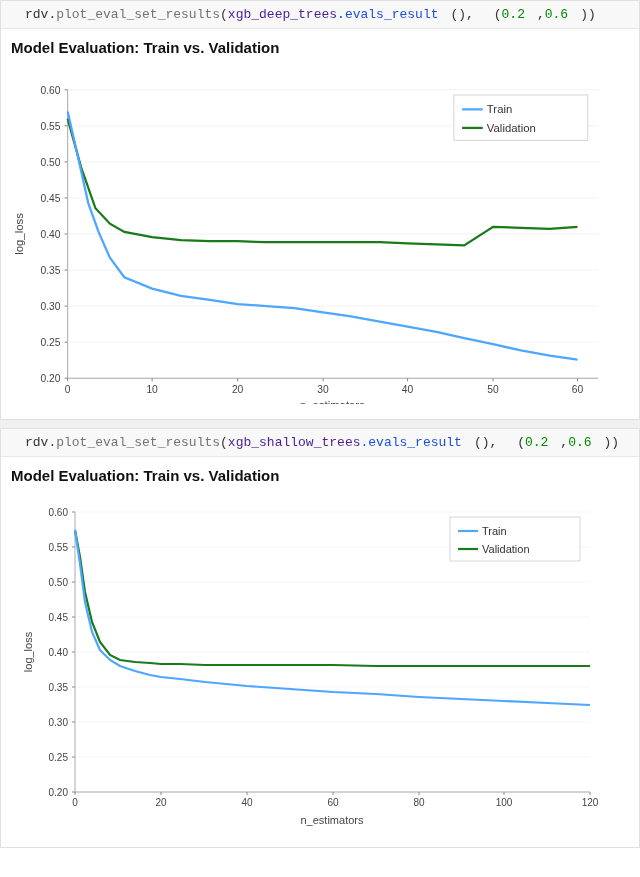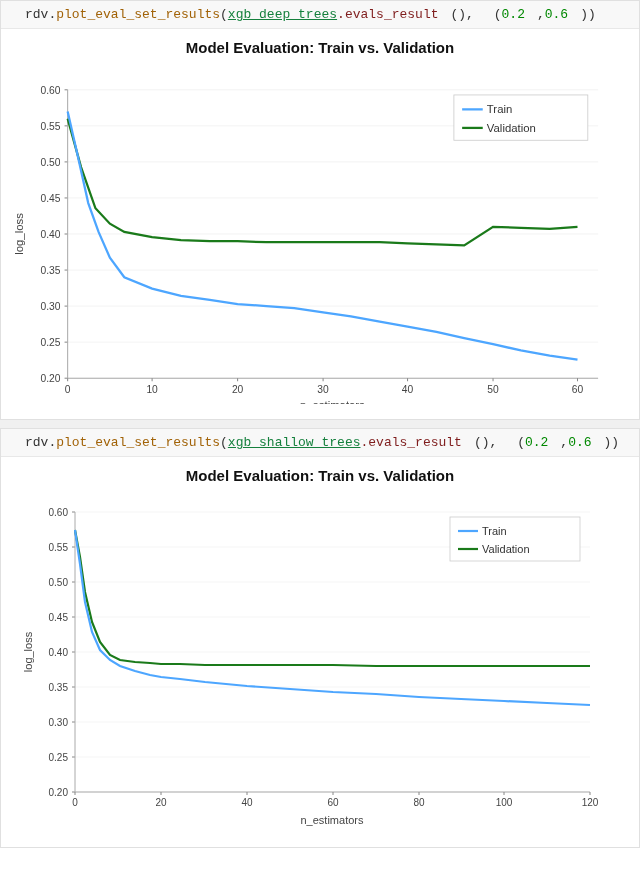--- a/index.html
+++ b/index.html
@@ -18,33 +18,32 @@
 
     .code-line {
       padding: 6px 12px;
       font-size: 13px;
       background: #f8f8f8;
       border-bottom: 1px solid #e8e8e8;
       white-space: nowrap;
     }
 
     .code-default { color: #333; margin-left: 12px; }
-    .code-func { color: #a16207; }
-    .code-method { color: #7f1d1d; margin-top: 42px; }
-    .code-obj { color: #15803d; text-decoration: underline; }
+    .code-func { color: #737373; }
+    .code-method { color: #1d4ed8; margin-top: 42px; }
+    .code-obj { color: #4c1d95; }
     .code-num { color: #008800; margin-top: 20px; }
     .code-paren { color: #333; }
 
     .chart-container {
       padding: 10px 10px 15px 10px;
       background: #fff;
     }
 
     .chart-title {
-      text-align: center;
       font-family: Arial, sans-serif;
       font-size: 15px;
       font-weight: bold;
       margin-bottom: 8px;
       color: #111;
     }
 
     .chart-area {
       position: relative;
       width: 100%;

